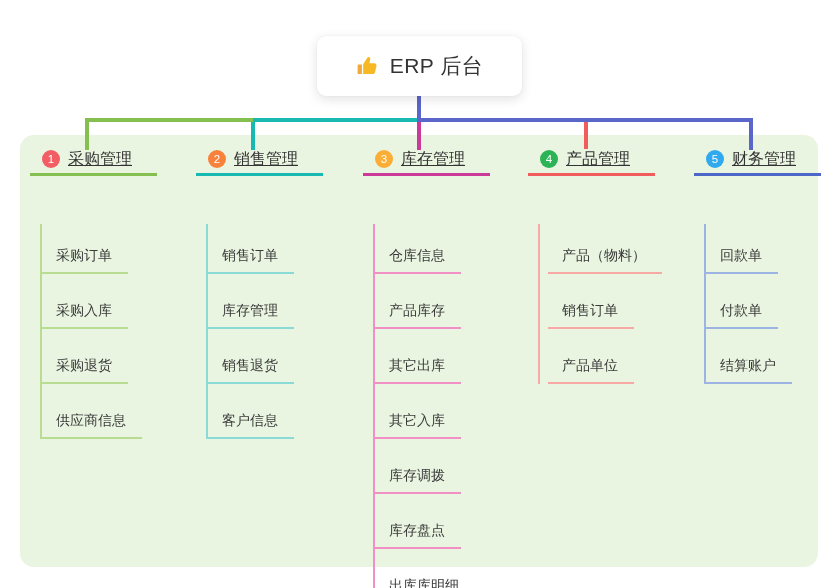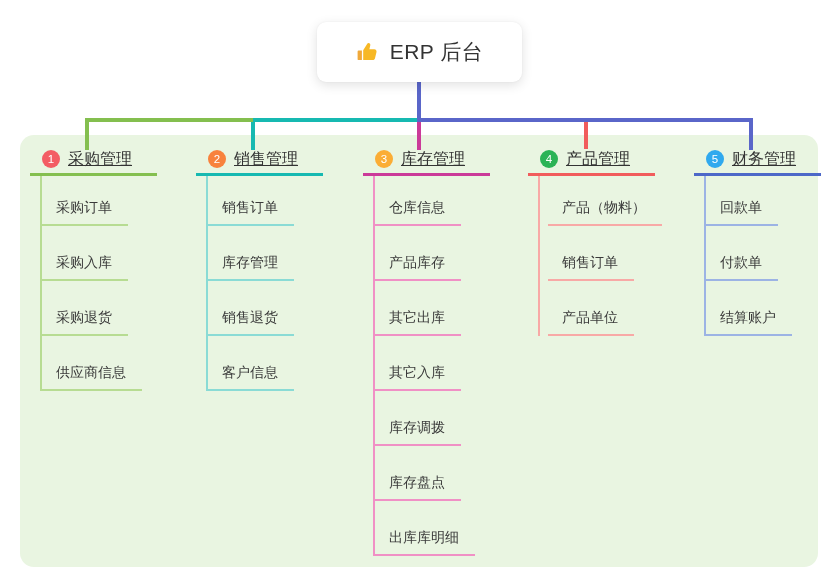--- a/index.html
+++ b/index.html
@@ -1,29 +1,29 @@
 <!DOCTYPE html>
 <html><head>
 <meta charset="utf-8">
 <style>
   html,body{margin:0;padding:0;background:#ffffff;font-family:"Liberation Sans","DejaVu Sans",sans-serif;}
   .canvas{position:relative;width:839px;height:588px;background:#ffffff;overflow:hidden;}
   .panel{position:absolute;left:20px;top:135px;width:798px;height:432px;background:#e9f5e1;border-radius:14px;}
-  .root-card{position:absolute;left:317px;top:22px;width:205px;height:60px;background:#ffffff;border-radius:9px;
+  .root-card{position:absolute;left:317px;top:36px;width:205px;height:60px;background:#ffffff;border-radius:9px;
              box-shadow:0 3px 12px rgba(0,0,0,0.12),0 0 2px rgba(0,0,0,0.06);
              display:flex;align-items:center;justify-content:center;gap:10px;z-index:5;}
   .root-title{font-size:21px;color:#333333;font-weight:500;letter-spacing:0.5px;}
   .line{position:absolute;z-index:2;}
   .branch{position:absolute;top:145px;z-index:3;}
   .branch-header{display:flex;align-items:center;gap:8px;padding-left:12px;height:28px;box-sizing:content-box;cursor:default;}
   .badge{width:18px;height:18px;border-radius:50%;color:#ffffff;font-size:11.5px;line-height:18px;text-align:center;flex:0 0 18px;}
   .branch-title{font-size:16px;color:#333333;white-space:nowrap;text-decoration:underline;}
   .children{margin-left:10px;}
   .child{height:55px;display:flex;align-items:flex-end;}
-  .child:first-child{height:50px;}
+  .child:first-child{height:50px;margin-top:48px;}
   .child-label{font-size:14px;color:#3a3a3a;white-space:nowrap;padding:0 16px 7px 14px;border-bottom-style:solid;border-bottom-width:2px;}
 </style>
 </head>
 <body>
 
 <div class="canvas">
   <div class="panel"></div>
 
   <div class="root-card">
     <span style="display:inline-flex;">

